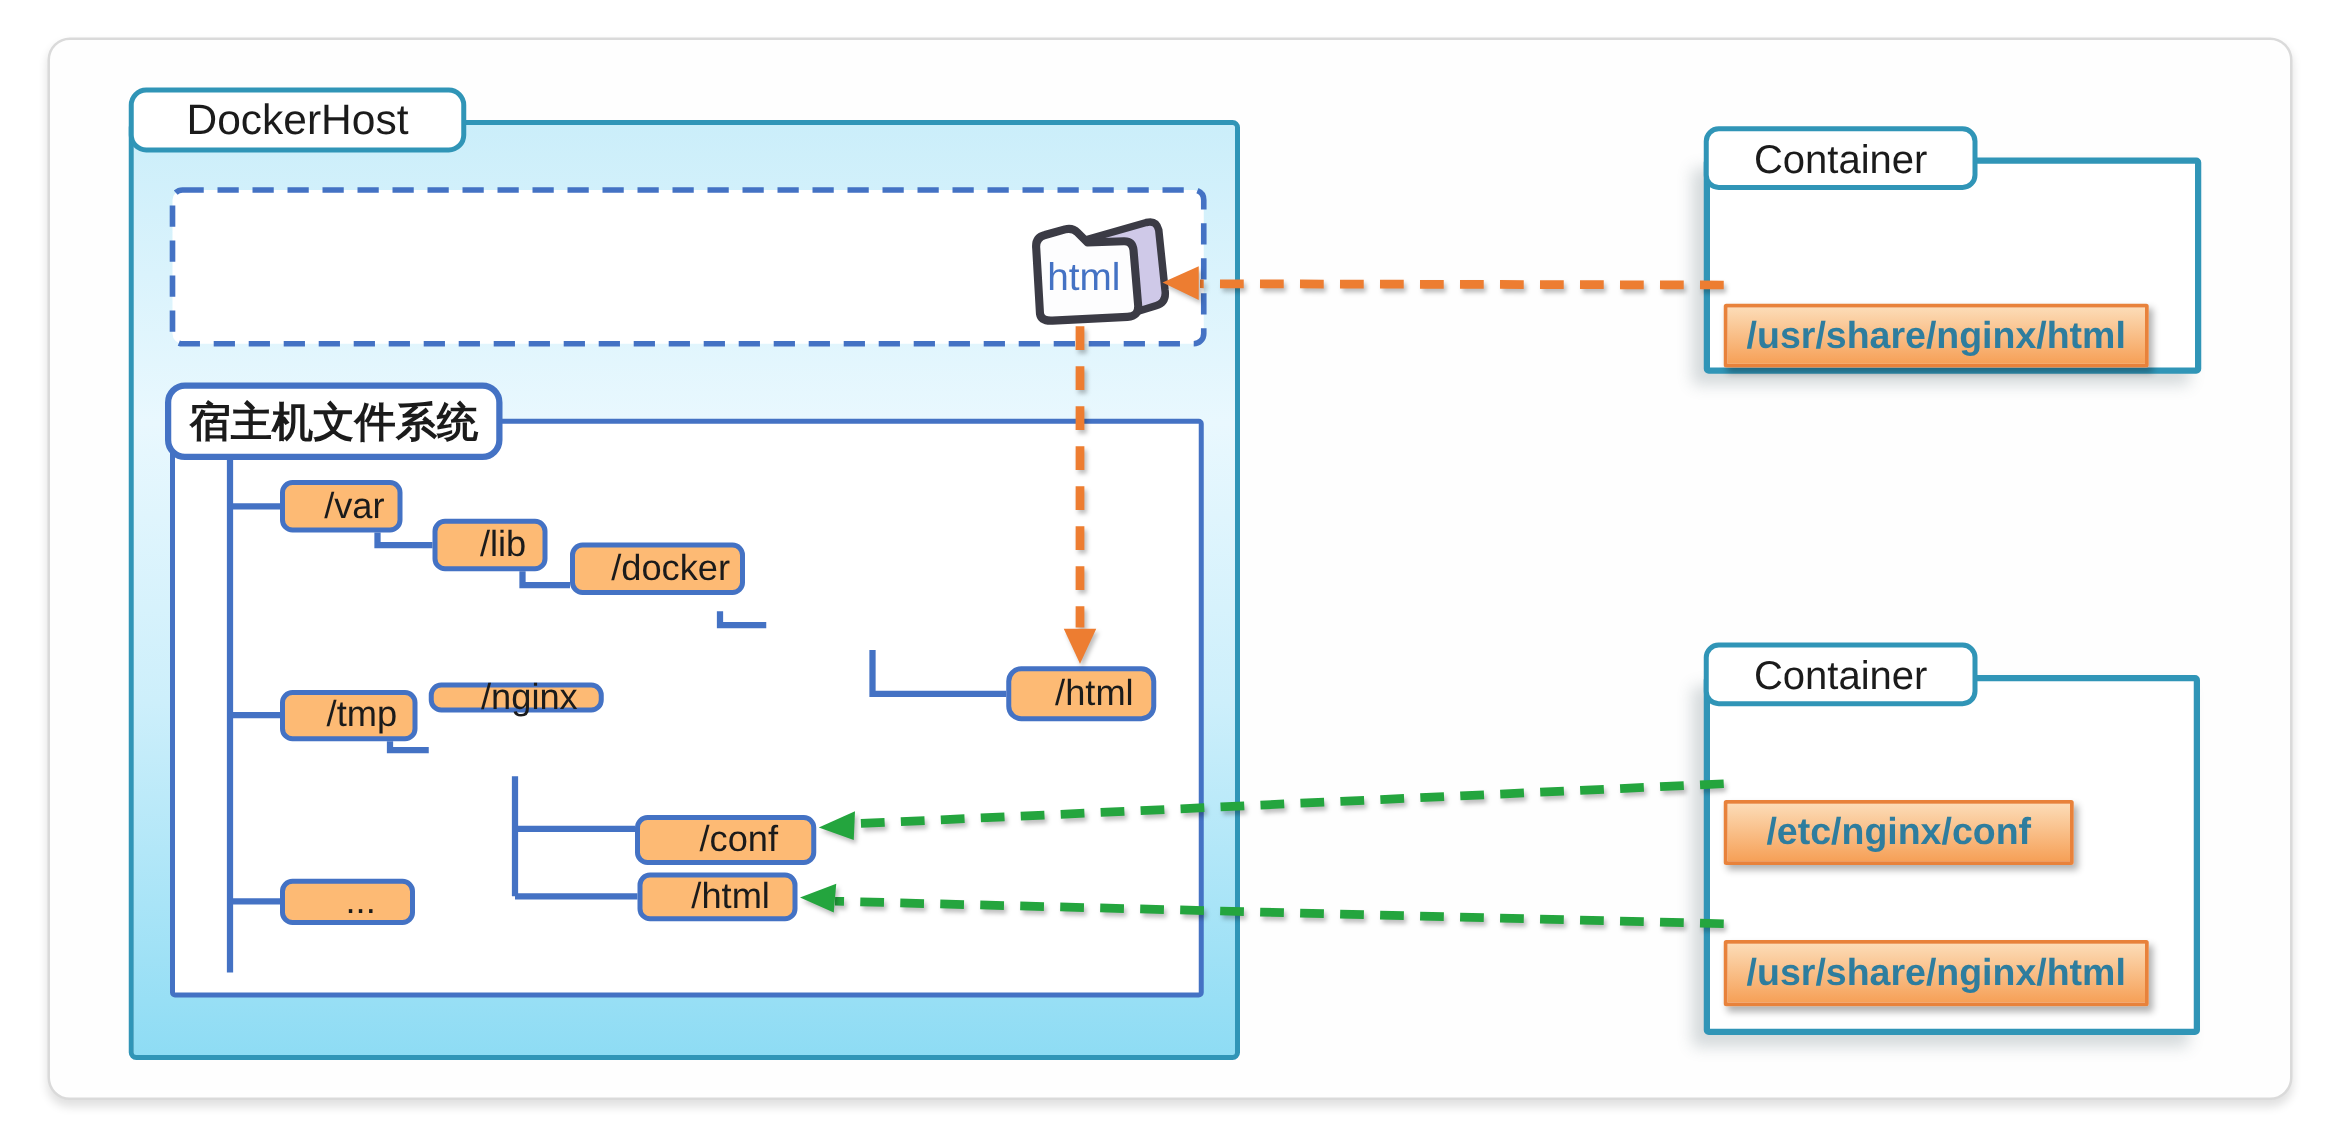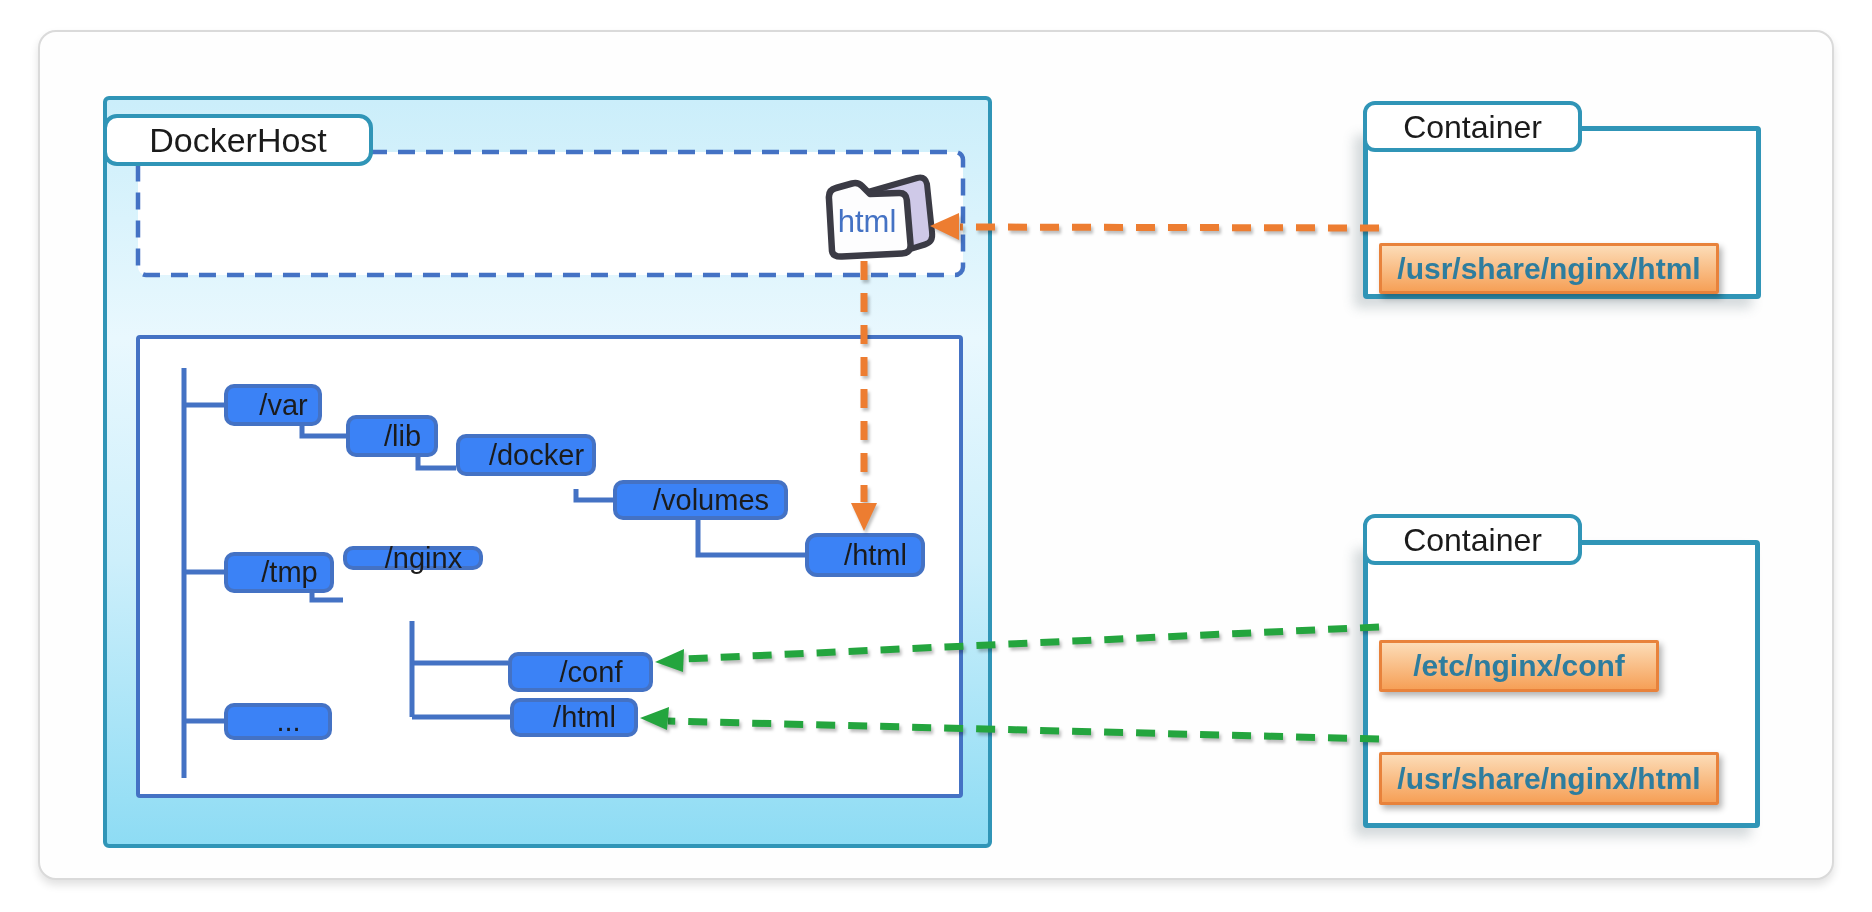--- a/index.html
+++ b/index.html
@@ -7,25 +7,25 @@
   .stage{position:relative;width:1872px;height:912px;}
   .abs{position:absolute;box-sizing:border-box;}
 
   .card{background:#fefefe;border:2px solid var(--card-border);border-radius:18px;
         box-shadow:0 5px 8px rgba(0,0,0,.12);}
   .dh-box{background:linear-gradient(180deg,var(--host-grad-top) 0%,var(--host-grad-mid) 32%,
           #cdeffb 62%,var(--host-grad-bottom) 100%);
           border:4px solid var(--teal);border-radius:6px;}
   .pill{background:#ffffff;display:flex;align-items:center;justify-content:center;
         font-weight:500;line-height:1;}
-  .dh-label{border:4.5px solid var(--teal);border-radius:14px;font-size:34px;margin-top:44px;}
+  .dh-label{border:4.5px solid var(--teal);border-radius:14px;font-size:34px;}
   .vol-label{border:4px dashed var(--blue);border-radius:12px;font-size:32px;}
   .fs-box{background:#ffffff;border:4.5px solid var(--blue);border-radius:4px;}
   .fs-label{border:5px solid var(--blue);border-radius:16px;font-size:33px;font-weight:600;}
-  .node{background:#3b82f6;border:4px solid var(--blue);border-radius:10px;
+  .node{background:#fdba74;border:4px solid var(--blue);border-radius:10px;
         display:flex;align-items:center;justify-content:center;font-size:29px;font-weight:500;padding-left:21px;}
   .ct-box{background:#ffffff;border:5px solid var(--teal);border-radius:4px;
           box-shadow:-9px 9px 12px rgba(70,90,100,.22);}
   .ct-label{border:4px solid var(--teal);border-radius:12px;font-size:32px;font-weight:500;text-align:center;}
   .mount{background:linear-gradient(180deg,var(--orange-box-top) 0%,var(--orange-box-bottom) 100%);
          border:3px solid var(--orange-box-border);border-radius:2px;
          box-shadow:3px 4px 6px rgba(0,0,0,.30);
          display:flex;align-items:center;justify-content:center;
          color:var(--orange-box-text);font-size:30px;font-weight:600;margin-top:40px;}
   .folder-text{color:var(--blue);font-size:31px;font-weight:400;text-align:center;}
@@ -74,25 +74,25 @@
 
 
   <div class="abs" style="left:818px;top:166px;width:126px;height:94px;z-index:4;">
     <svg width="126" height="94" viewBox="0 0 126 94">
       <path class="folder-back" d="M50,26 L99,12 Q107,10 109,18 L114,66 Q115.5,76 107,78.5 L86,85 L76,30 Z"></path>
       <path class="folder-front" d="M14,85 L11,33 Q10,24 18,22 L34,17.5 Q40,16 44,20 L52,28 L81,27 Q88,26.8 88.8,34 L92.5,78 Q93.3,87 84,87.5 L24,90.5 Q15,91 14,85 Z"></path>
     </svg>
     <div class="abs folder-text" style="left:8px;top:38px;width:82px;">html</div>
   </div>
 
+  <div class="abs pill fs-label" style="left:132px;top:306px;width:270px;height:62px;z-index:4;">宿主机文件系统</div>
 
   <div class="abs node" style="left:224px;top:384px;width:98px;height:42px;z-index:4;">/var</div>
   <div class="abs node" style="left:346px;top:415px;width:92px;height:42px;z-index:4;">/lib</div>
   <div class="abs node" style="left:456px;top:434px;width:140px;height:42px;z-index:4;">/docker</div>
-  <div class="abs node" style="left:613px;top:480px;width:175px;height:40px;z-index:4;">/volumes</div>
   <div class="abs node" style="left:805px;top:533px;width:120px;height:44px;border-radius:12px;z-index:4;">/html</div>
   <div class="abs node" style="left:224px;top:552px;width:110px;height:41px;z-index:4;">/tmp</div>
   <div class="abs node" style="left:343px;top:546px;width:140px;height:24px;z-index:4;">/nginx</div>
   <div class="abs node" style="left:508px;top:652px;width:145px;height:40px;z-index:4;">/conf</div>
   <div class="abs node" style="left:510px;top:698px;width:128px;height:39px;z-index:4;">/html</div>
   <div class="abs node" style="left:224px;top:703px;width:108px;height:37px;z-index:4;">...</div>
 
   <div class="abs ct-box" style="left:1363px;top:126px;width:398px;height:173px;z-index:4;"></div>
   <div class="abs pill ct-label" style="left:1363px;top:101px;width:219px;height:51px;z-index:5;">Container</div>
   <div class="abs mount" style="left:1379px;top:203px;width:340px;height:51px;z-index:5;">/usr/share/nginx/html</div>

